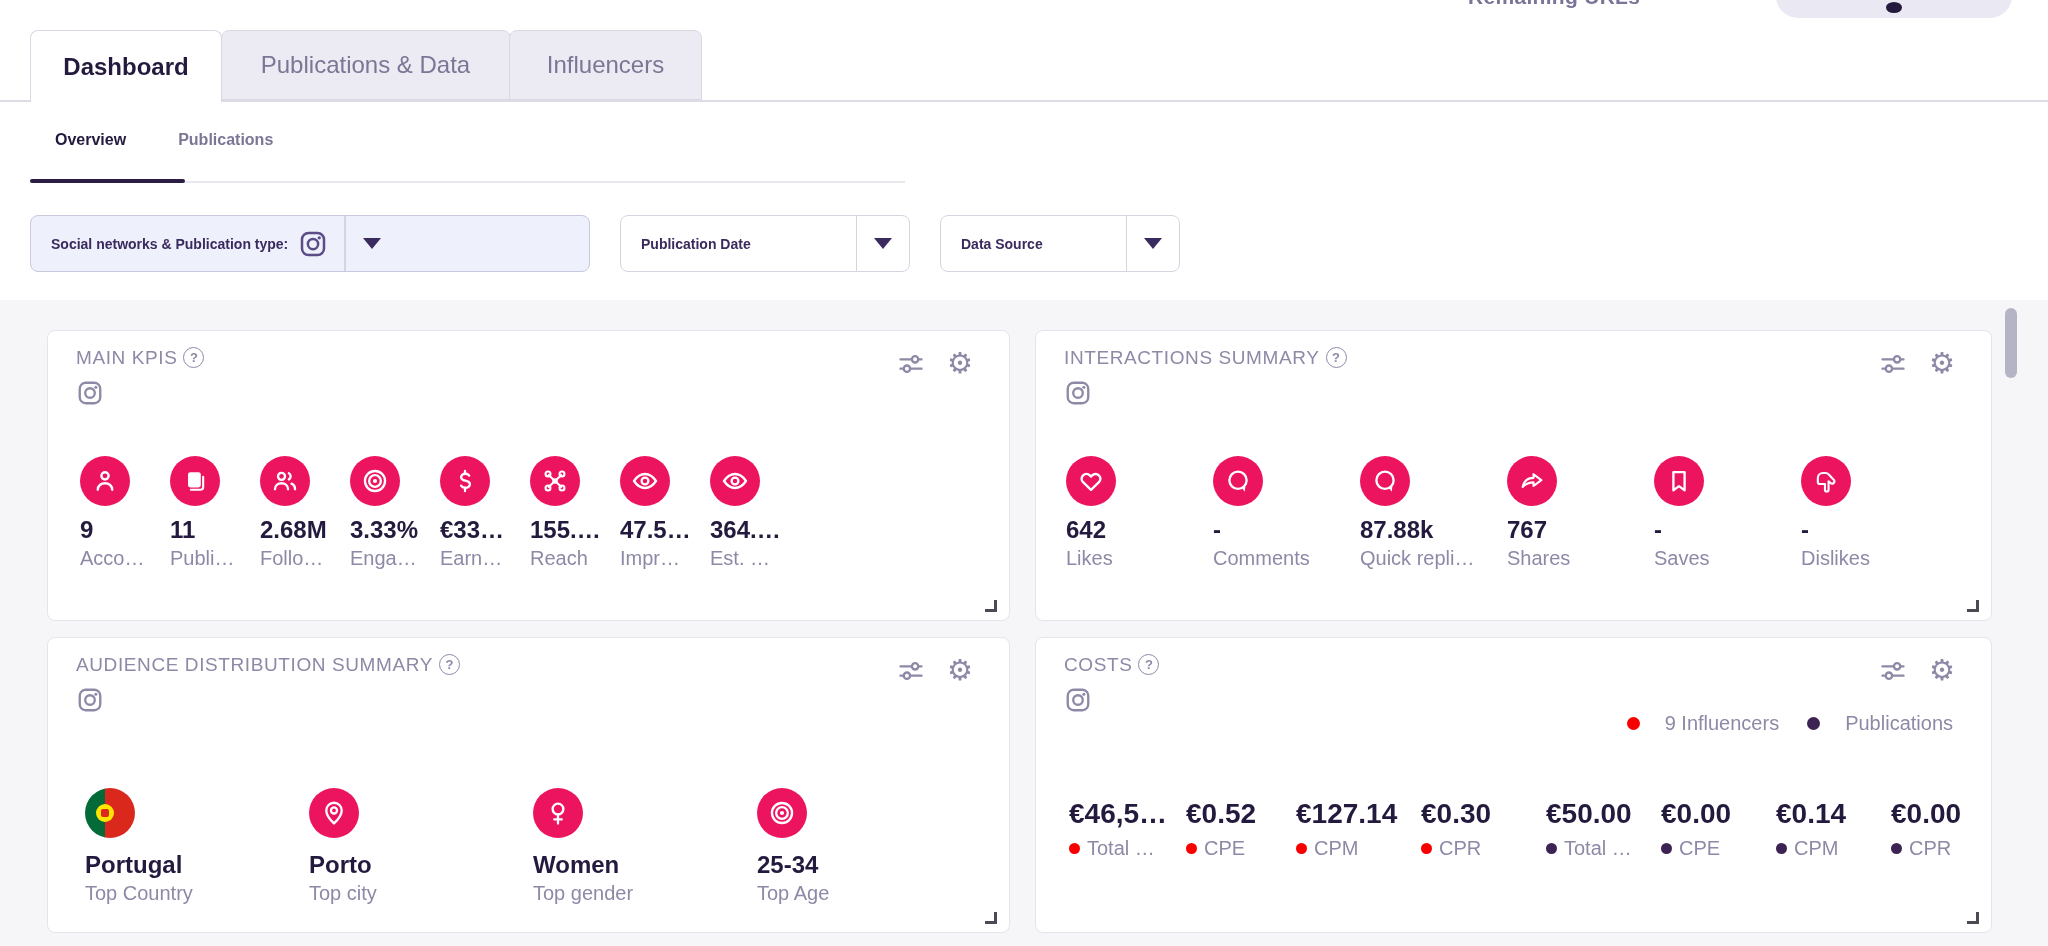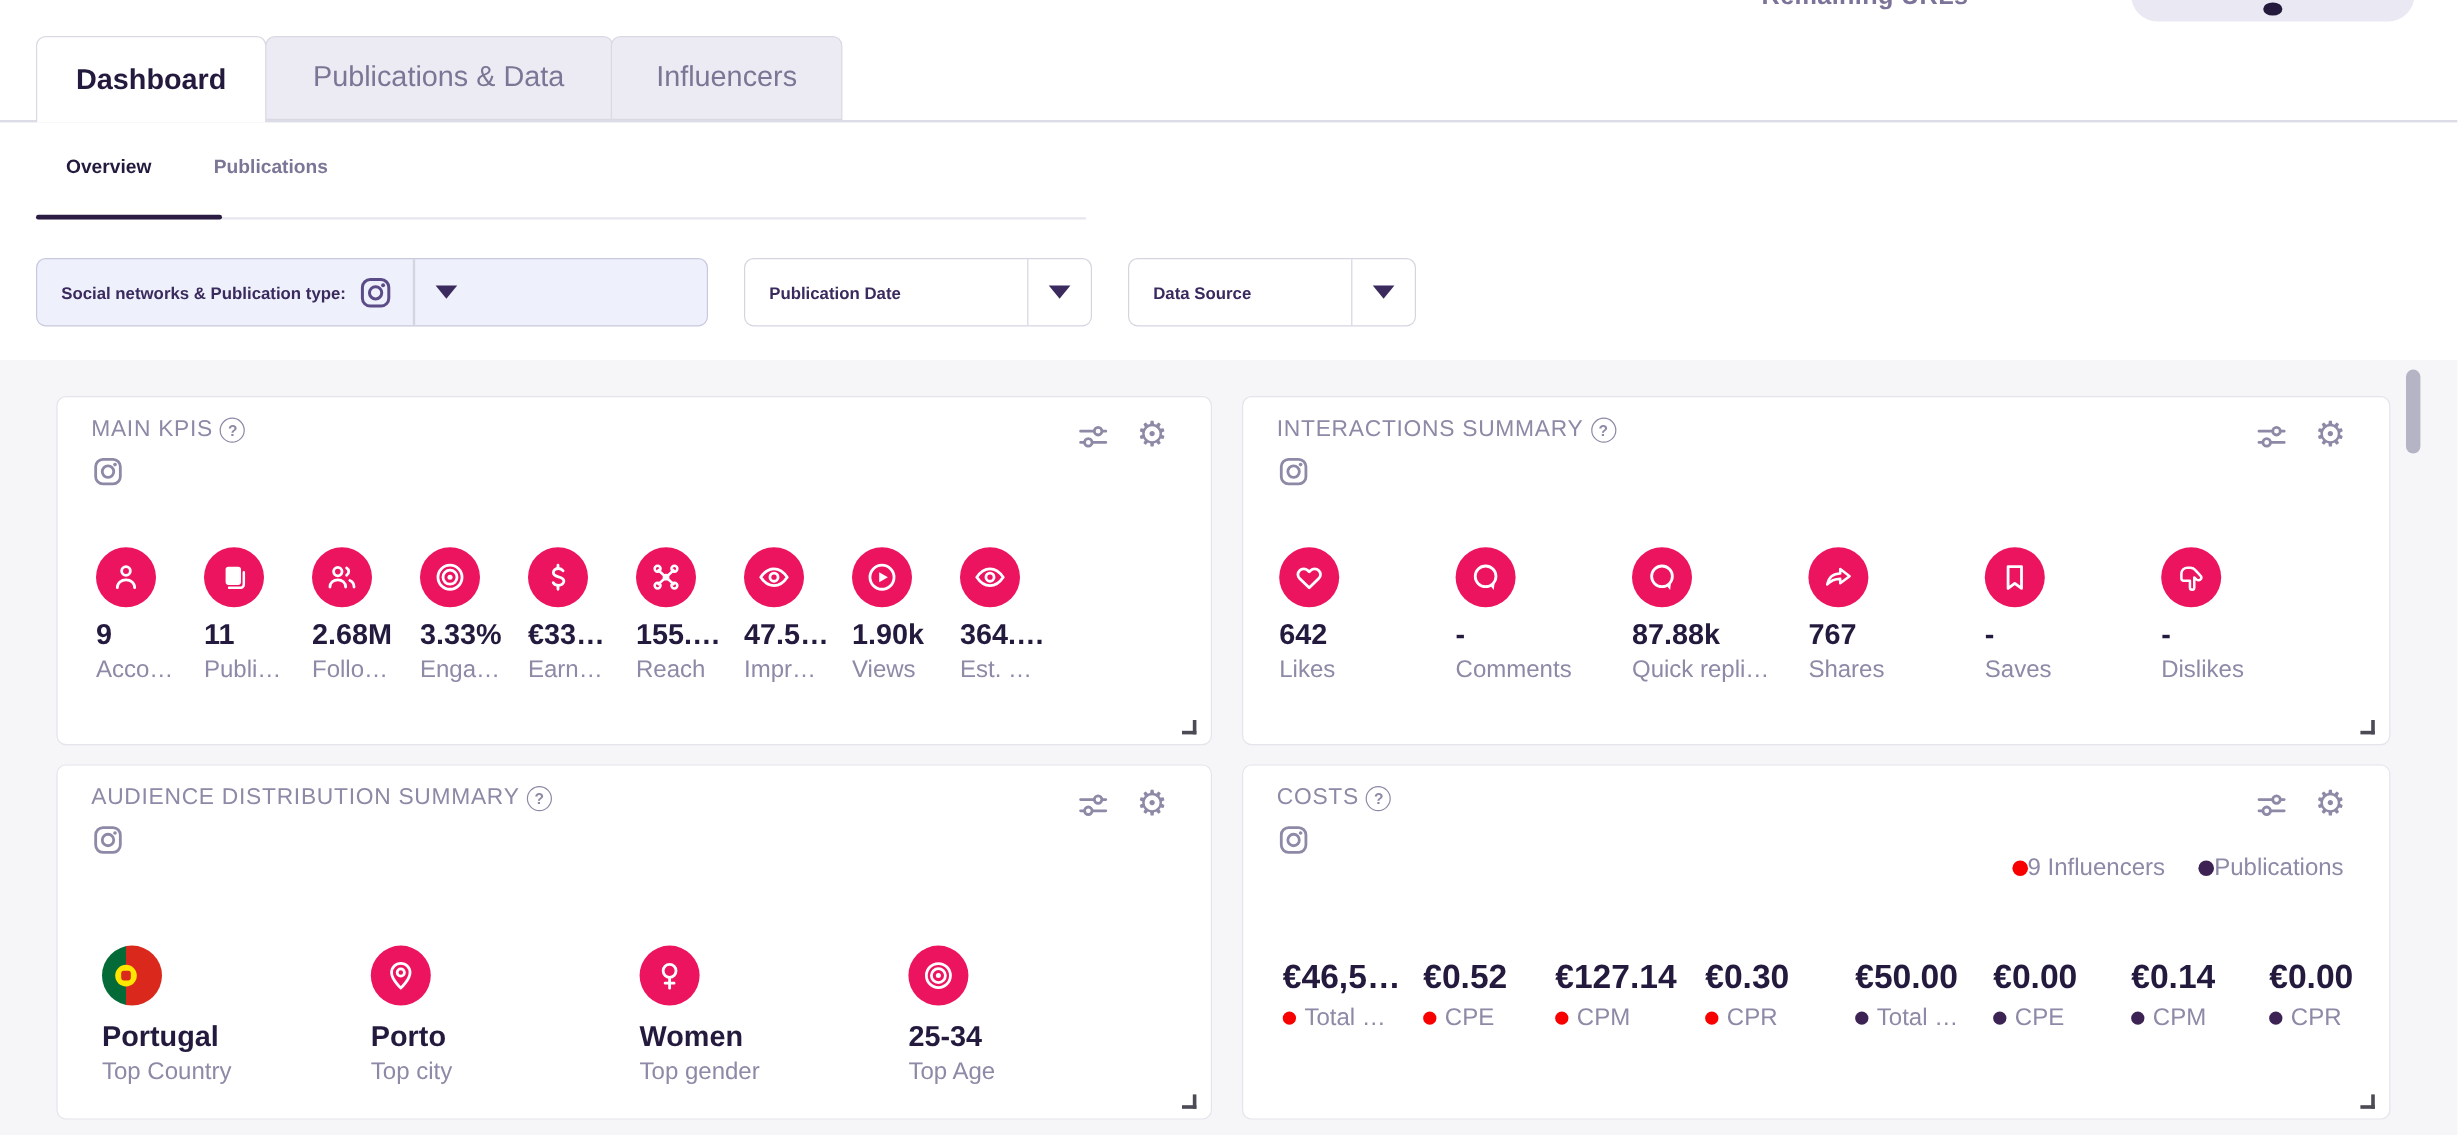--- a/index.html
+++ b/index.html
@@ -49,21 +49,21 @@
   .filter-label { font-size:14px; font-weight:700; color:#3b2a5e; margin-left:20px; white-space:nowrap; }
   .filter-divider { width:1.5px; align-self:stretch; background:#d5d5e2; margin-left:16px; }
   .caret-box { width:52px; display:flex; align-items:center; justify-content:center; }
   .caret { width:0; height:0; border-left:9px solid transparent; border-right:9px solid transparent; border-top:11px solid #3b2a5e; }
   .ig-filter { margin-left:10px; color:#5b4b86; display:flex; }
   
   .content { position:absolute; left:0; top:300px; width:2048px; height:646px; background:#f6f6f8; }
   .card {
     position:absolute; background:#ffffff; border:1.5px solid #e4e4ec; border-radius:8px;
   }
-  .card-title-row { position:absolute; left:28px; top:16px; display:flex; align-items:flex-end; gap:6px; }
+  .card-title-row { position:absolute; left:28px; top:16px; display:flex; align-items:flex-start; gap:6px; }
   .card-title { font-size:19px; font-weight:500; letter-spacing:.6px; color:#8d89a6; white-space:nowrap; }
   .help-icon {
     width:21px; height:21px; border:1.7px solid #8d89a6; border-radius:50%;
     display:inline-flex; align-items:center; justify-content:center;
     font-size:13px; font-weight:700; color:#8d89a6; cursor:pointer;
   }
   .card-ig { position:absolute; left:28px; top:48px; color:#8d89a6; display:flex; }
   .card-actions { position:absolute; right:36px; top:18px; display:flex; align-items:center; gap:22px; }
   .gear { font-size:29px; color:#8d89a6; line-height:1; cursor:pointer; }
   .sliders { cursor:pointer; display:flex; }
@@ -80,21 +80,21 @@
   }
   .stat-value { margin-top:10px; font-size:24px; font-weight:700; color:#241a3e; white-space:nowrap; }
   .stat-label { margin-top:3px; font-size:20px; color:#8d89a6; white-space:nowrap; }
   .flag-pt { width:50px; height:50px; border-radius:50%; position:relative; overflow:hidden;
     background:linear-gradient(90deg, #046a38 0 40%, #da291c 40% 100%); }
   .flag-pt .emblem { position:absolute; left:11px; top:16px; width:18px; height:18px; border-radius:50%;
     background:#ffe600; display:flex; align-items:center; justify-content:center; }
   .flag-pt .emblem::after { content:""; width:8px; height:8px; border-radius:2px; background:#da291c; }
   
   .legend { position:absolute; right:38px; top:74px; display:flex; gap:28px; }
-  .legend-item { display:flex; align-items:center; gap:0; font-size:20px; color:#8d89a6; white-space:nowrap; }
+  .legend-item { display:flex; align-items:center; gap:25px; font-size:20px; color:#8d89a6; white-space:nowrap; }
   .legend-dot { width:13px; height:13px; border-radius:50%; }
   .cost { display:flex; flex-direction:column; }
   .cost-value { font-size:28px; font-weight:700; color:#241a3e; white-space:nowrap; }
   .cost-label { display:flex; align-items:center; gap:7px; margin-top:7px; font-size:20px; color:#8d89a6; white-space:nowrap; }
   .cost-dot { width:11px; height:11px; border-radius:50%; flex:0 0 auto; }
   .dot-red { background:#f80000; }
   .dot-purple { background:#3d2353; }
   
   .scroll-thumb { position:absolute; left:2005px; top:308px; width:12px; height:70px; border-radius:6px; background:#b5b4c5; cursor:grab; }
 </style>
@@ -314,29 +314,20 @@
           <div class="stat-label">Reach</div>
         </div>
         <div class="stat" style="width:90px">
           <span class="badge">
               <svg width="28" height="28">
                 <use href="#i-eye"></use>
               </svg>
             </span>
           <div class="stat-value">47.5…</div>
           <div class="stat-label">Impr…</div>
-        </div>
-        <div class="stat" style="width:90px">
-          <span class="badge">
-              <svg width="28" height="28">
-                <use href="#i-play"></use>
-              </svg>
-            </span>
-          <div class="stat-value">1.90k</div>
-          <div class="stat-label">Views</div>
         </div>
         <div class="stat" style="width:90px">
           <span class="badge">
               <svg width="28" height="28">
                 <use href="#i-eye"></use>
               </svg>
             </span>
           <div class="stat-value">364.…</div>
           <div class="stat-label">Est. …</div>
         </div>

